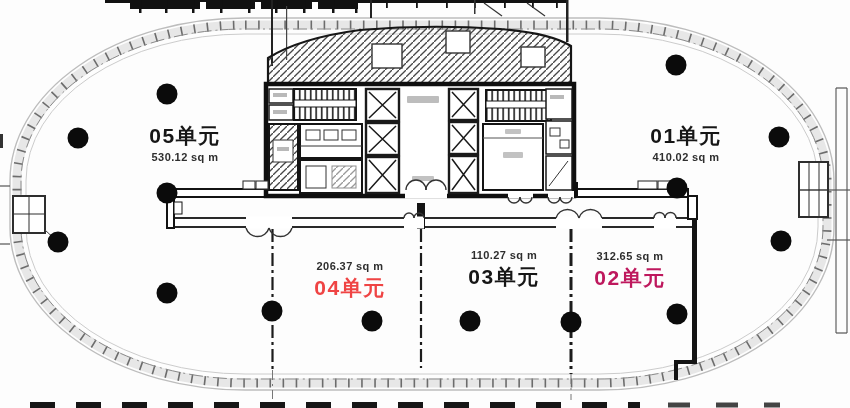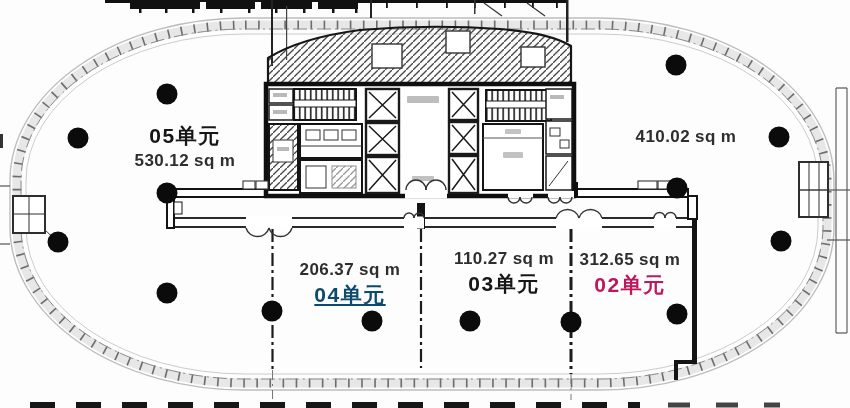--- a/index.html
+++ b/index.html
@@ -7,21 +7,21 @@
     position:relative;width:850px;height:408px;background:#fdfdfd;
     overflow:hidden;font-family:"Liberation Sans","DejaVu Sans",sans-serif;
     filter:blur(0.3px);
   }
   svg{position:absolute;left:0;top:0;}
   .ulabel{
     position:absolute;transform:translateX(-50%);text-align:center;
     white-space:nowrap;line-height:1.15;
   }
   .uname{font-size:21px;font-weight:700;color:#161616;letter-spacing:1.5px;}
-  .uarea{font-size:17px;font-weight:700;color:#2e2e2e;letter-spacing:0.4px;}
+  .uarea{font-size:11px;font-weight:700;color:#2e2e2e;letter-spacing:0.4px;}
   .ulabel .gap{height:3px;}
 </style>
 </head>
 <body>
 
 <div class="canvas">
 
 <svg width="850" height="408" viewBox="0 0 850 408">
   <defs>
     <pattern id="hatch" width="7" height="7" patternUnits="userSpaceOnUse">
@@ -258,28 +258,29 @@
       </g>
 </svg>
 
 <div class="ulabel" style="left:185px;top:124px;">
   <div class="uname" style="color: rgb(22, 22, 22);">05单元</div>
   <div class="gap"></div>
   <div class="uarea" style="color: rgb(46, 46, 46);">530.12 sq m</div>
 </div>
 
 <div class="ulabel" style="left:686px;top:124px;">
+  <div class="uname" style="color: rgb(22, 22, 22);">01单元</div>
   <div class="gap"></div>
   <div class="uarea" style="color: rgb(46, 46, 46);">410.02 sq m</div>
 </div>
 
 <div class="ulabel" style="left:350px;top:260px;">
   <div class="uarea" style="color: rgb(46, 46, 46);">206.37 sq m</div>
   <div class="gap"></div>
-  <div class="uname" style="color: #0c4a6e; text-decoration: underline;">04单元</div>
+  <div class="uname" style="color: #ef4444;">04单元</div>
 </div>
 
 <div class="ulabel" style="left:504px;top:249px;">
   <div class="uarea" style="color: rgb(46, 46, 46);">110.27 sq m</div>
   <div class="gap"></div>
   <div class="uname" style="color: rgb(22, 22, 22);">03单元</div>
 </div>
 
 <div class="ulabel" style="left:630px;top:250px;">
   <div class="uarea" style="color: rgb(46, 46, 46);">312.65 sq m</div>

